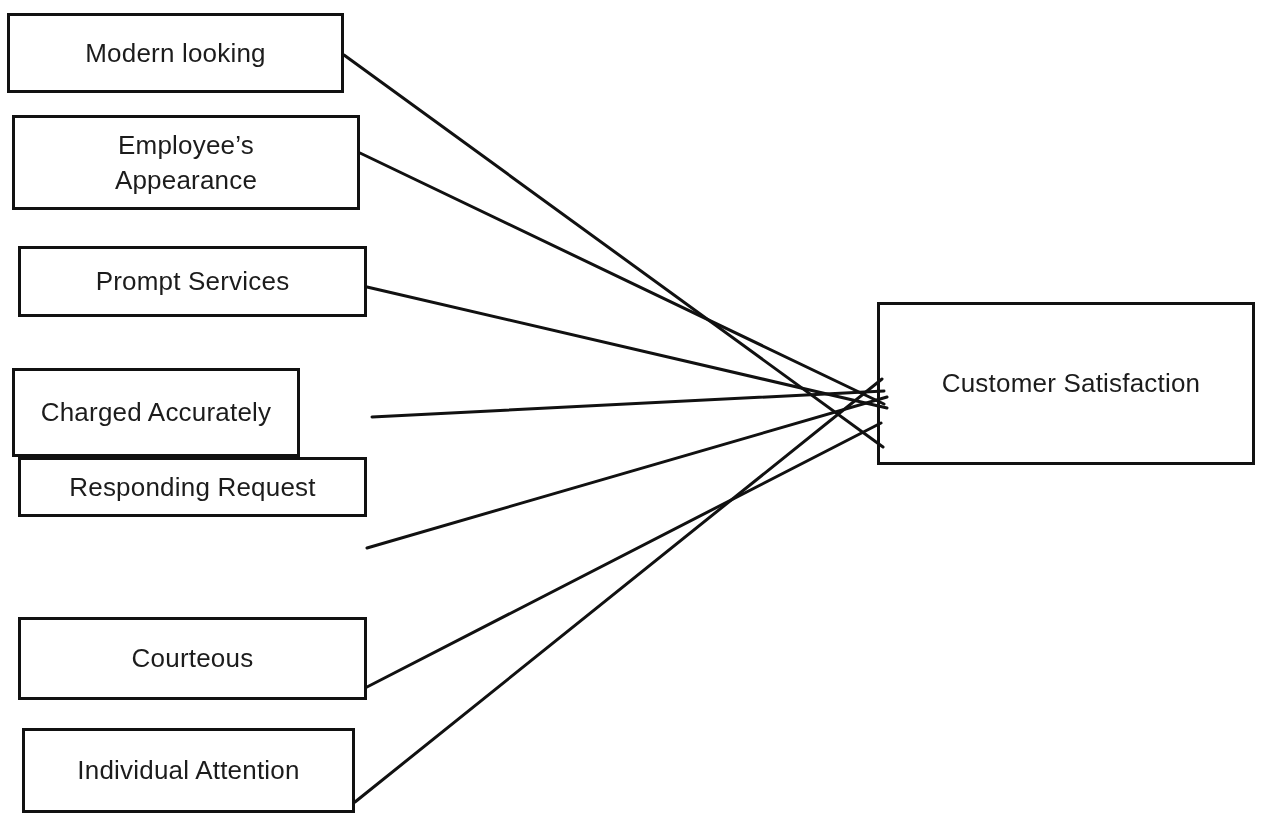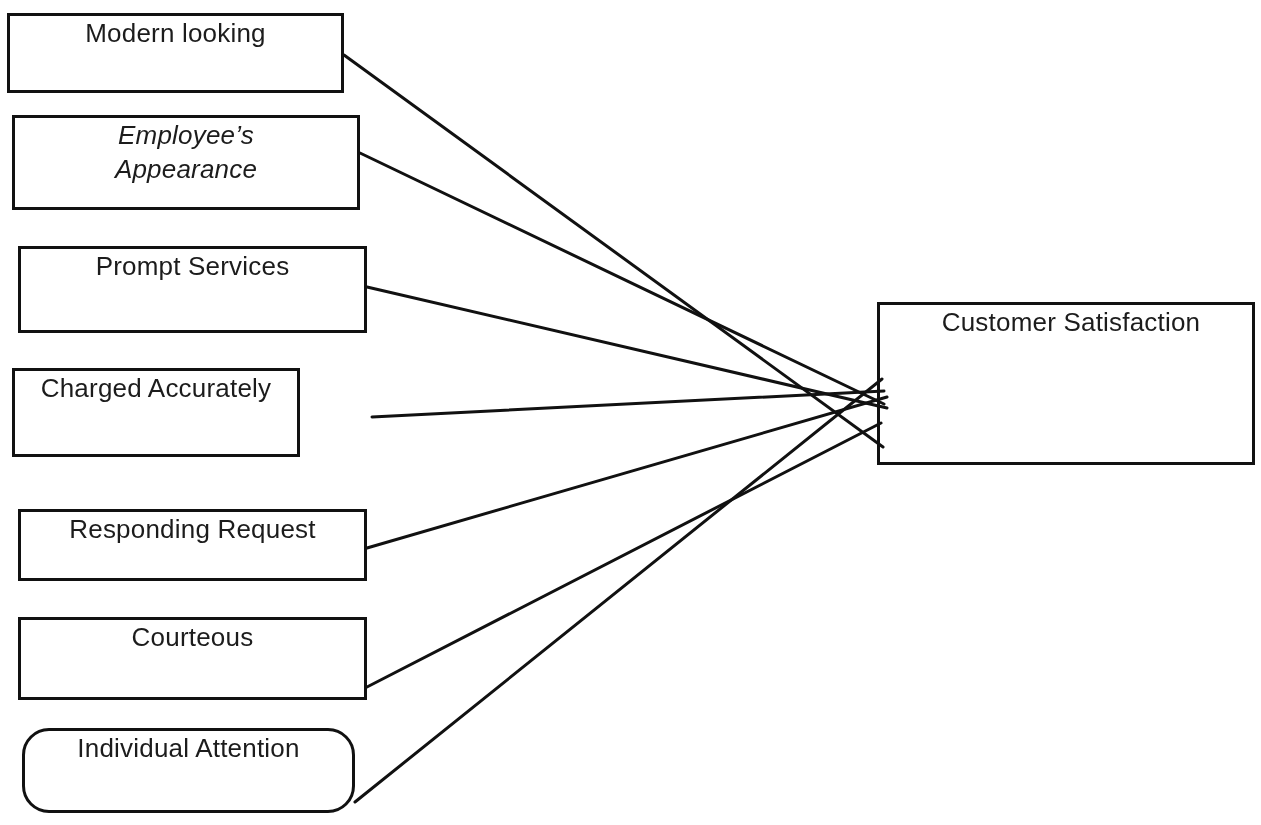--- a/index.html
+++ b/index.html
@@ -15,42 +15,41 @@
     font-family: "Liberation Sans", "DejaVu Sans", sans-serif;
     color: #1c1c1c;
     overflow: hidden;
   }
   .node {
     position: absolute;
     box-sizing: border-box;
     border: 3px solid #111111;
     background: #ffffff;
     display: flex;
-    align-items: flex-start;
+    align-items: center;
     justify-content: center;
     text-align: center;
     font-size: 26px;
     line-height: 1.32;
     letter-spacing: 0.2px;
   }
   .node .label {
     display: block;
   }
   .wrap-narrow .label {
     max-width: 180px;
-    font-style: italic;
   }
   
   #node-modern-looking      { left: 7px;   top: 13px;  width: 337px; height: 80px; }
   #node-employees-appearance{ left: 12px;  top: 115px; width: 348px; height: 95px; }
-  #node-prompt-services     { left: 18px;  top: 246px; width: 349px; height: 87px; }
+  #node-prompt-services     { left: 18px;  top: 246px; width: 349px; height: 71px; }
   #node-charged-accurately  { left: 12px;  top: 368px; width: 288px; height: 89px; }
-  #node-responding-request  { left: 18px;  top: 509px; width: 349px; height: 72px; }
+  #node-responding-request  { left: 18px;  top: 457px; width: 349px; height: 60px; }
   #node-courteous           { left: 18px;  top: 617px; width: 349px; height: 83px; }
-  #node-individual-attention{ left: 22px;  top: 728px; width: 333px; height: 85px; border-radius: 27px; }
+  #node-individual-attention{ left: 22px;  top: 728px; width: 333px; height: 85px; }
   #node-customer-satisfaction{ left: 877px; top: 302px; width: 378px; height: 163px; padding-left: 10px; }
   .edges-layer {
     position: absolute;
     left: 0;
     top: 0;
     width: 1261px;
     height: 825px;
     pointer-events: none;
   }
   .edges-layer line {

